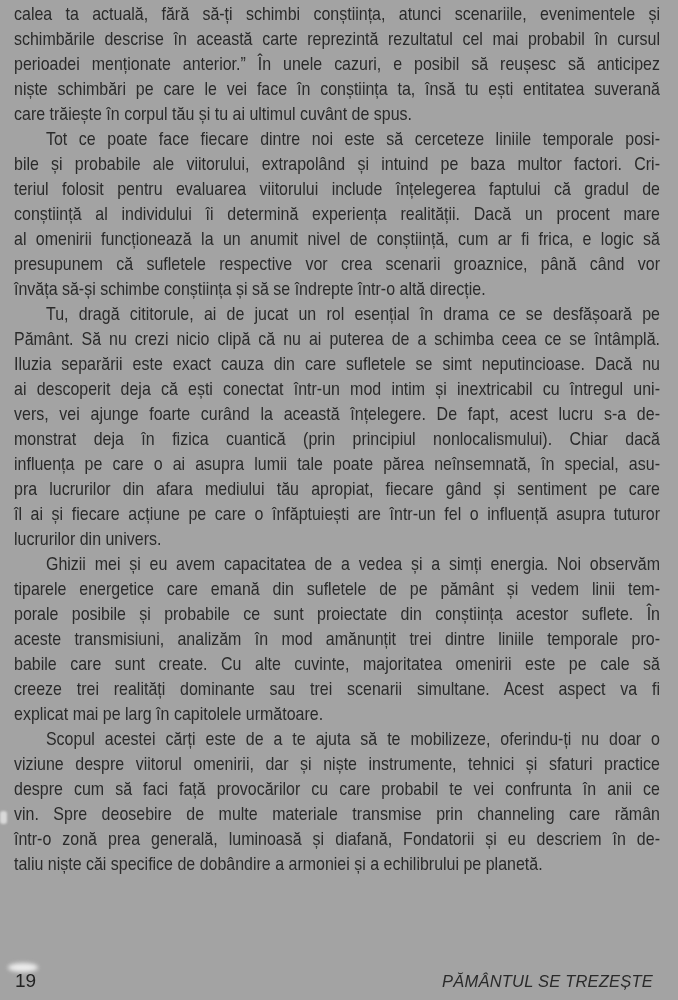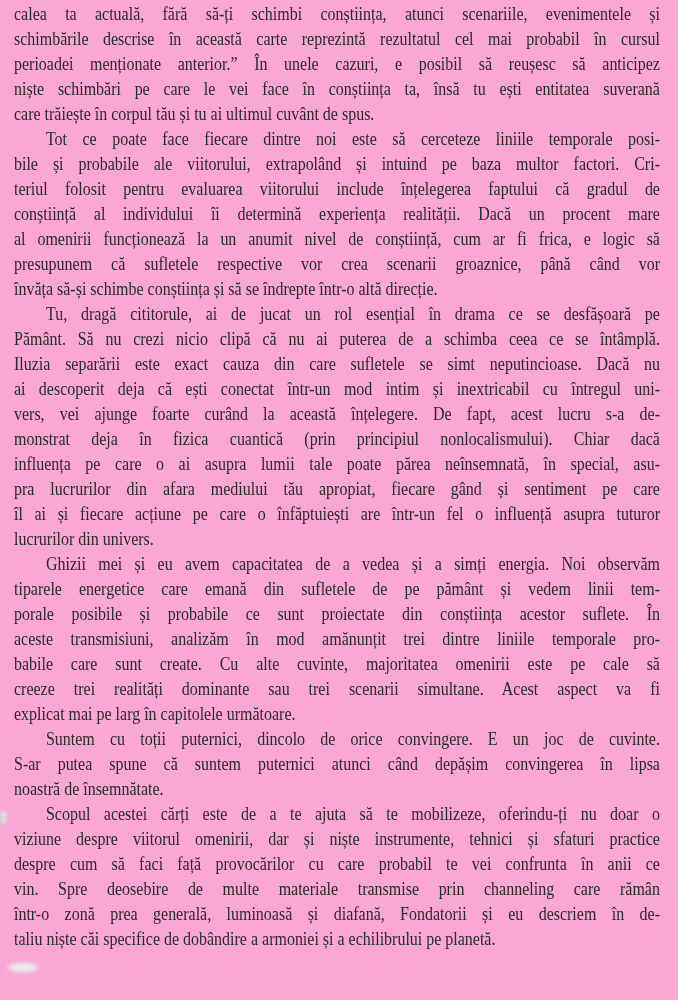--- a/index.html
+++ b/index.html
@@ -4,23 +4,23 @@
 <style>
   html, body {
     margin: 0;
     padding: 0;
     background: #ffffff;
   }
   .page {
     position: relative;
     width: 678px;
     height: 1000px;
-    background: #f9a8d4;
+    background: #a3a3a3;
     overflow: hidden;
-    font-family: Liberation Serif, serif;
+    font-family: Liberation Sans, sans-serif;
     color: #2a2a2a;
   }
   .text-block {
     position: absolute;
     left: 14px;
     top: 1px;
     width: 646px;
   }
   .para { margin: 0; padding: 0; }
   .line {
@@ -116,31 +116,30 @@
       <div class="para">
         <div class="line indent">Ghizii mei și eu avem capacitatea de a vedea și a simți energia. Noi observăm</div>
         <div class="line">tiparele energetice care emană din sufletele de pe pământ și vedem linii tem-</div>
         <div class="line">porale posibile și probabile ce sunt proiectate din conștiința acestor suflete. În</div>
         <div class="line">aceste transmisiuni, analizăm în mod amănunțit trei dintre liniile temporale pro-</div>
         <div class="line">babile care sunt create. Cu alte cuvinte, majoritatea omenirii este pe cale să</div>
         <div class="line">creeze trei realități dominante sau trei scenarii simultane. Acest aspect va fi</div>
         <div class="line last">explicat mai pe larg în capitolele următoare.</div>
       </div>
       <div class="para">
-        <div class="line indent">Suntem cu toții puternici, dincolo de orice convingere. E un joc de cuvinte.</div>
-        <div class="line">S-ar putea spune că suntem puternici atunci când depășim convingerea în lipsa</div>
-        <div class="line last">noastră de însemnătate.</div>
-      </div>
-      <div class="para">
         <div class="line indent">Scopul acestei cărți este de a te ajuta să te mobilizeze, oferindu-ți nu doar o</div>
         <div class="line">viziune despre viitorul omenirii, dar și niște instrumente, tehnici și sfaturi practice</div>
         <div class="line">despre cum să faci față provocărilor cu care probabil te vei confrunta în anii ce</div>
         <div class="line">vin. Spre deosebire de multe materiale transmise prin channeling care rămân</div>
         <div class="line">într-o zonă prea generală, luminoasă și diafană, Fondatorii și eu descriem în de-</div>
         <div class="line last">taliu niște căi specifice de dobândire a armoniei și a echilibrului pe planetă.</div>
       </div>
     </div>
 
   <div class="smudge-a"></div>
   <div class="smudge-b"></div>
 
+  <div class="footer">
+    <span class="page-number">19</span>
+    <span class="running-title">PĂMÂNTUL SE TREZEȘTE</span>
+  </div>
 
 </div>
 
 </body></html>

